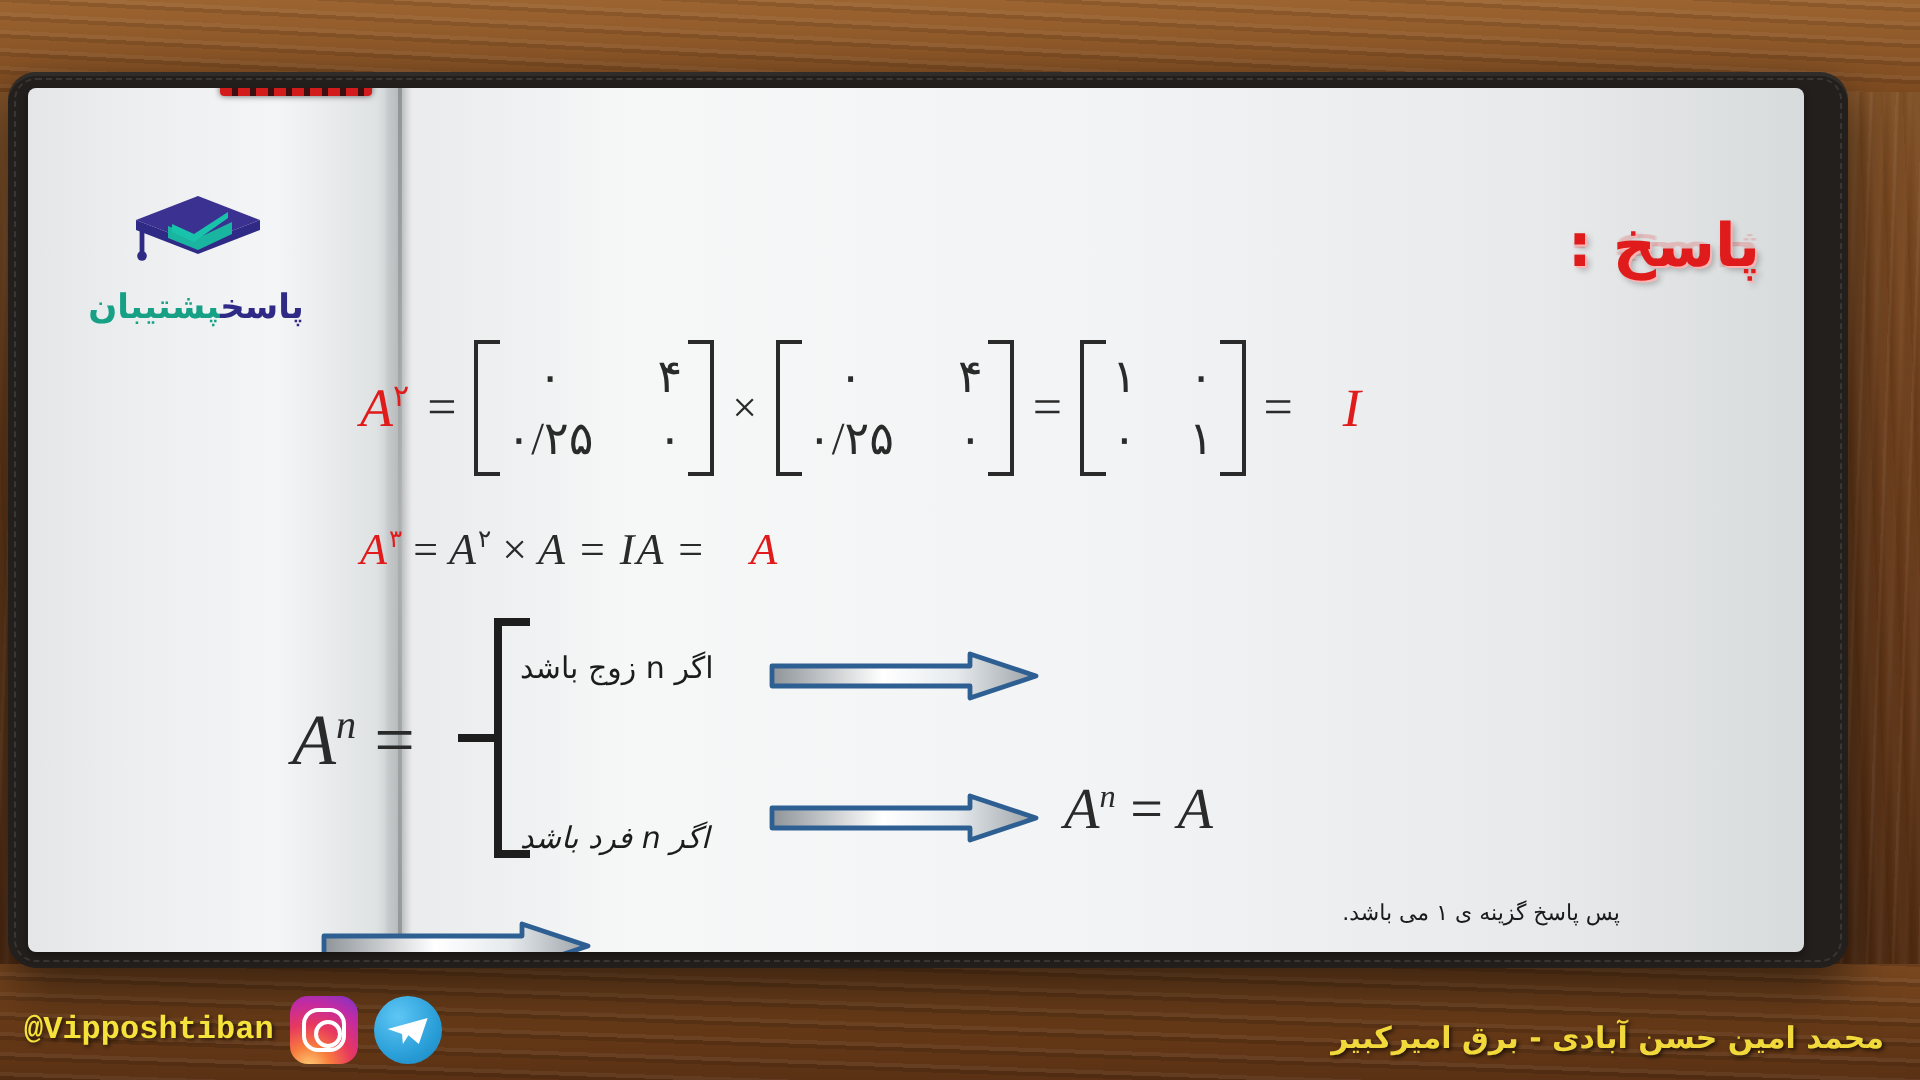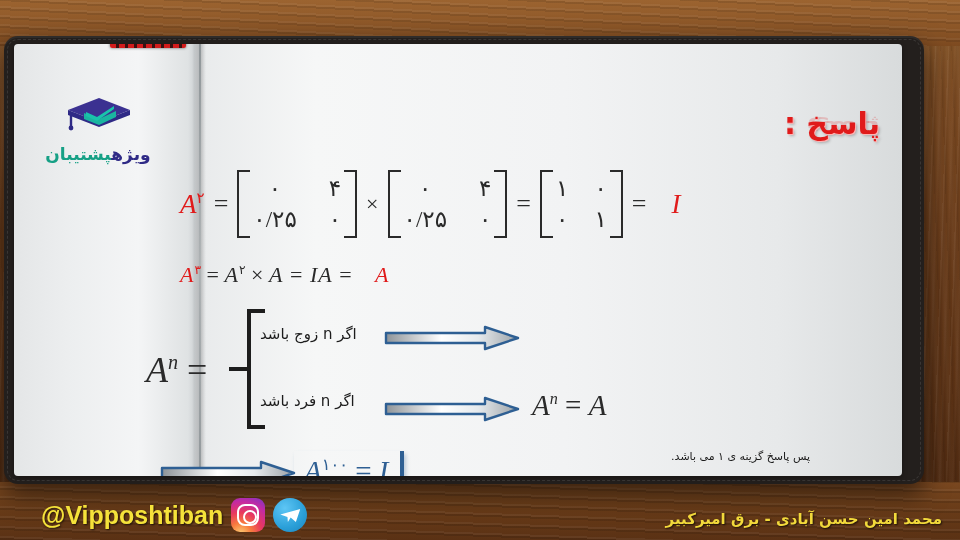--- a/index.html
+++ b/index.html
@@ -144,21 +144,21 @@
   }
   .brace .top-h{ position:absolute; left:11px; top:0; width:18px; height:4px; background:#1d1d1d;}
   .brace .bot-h{ position:absolute; left:11px; bottom:0; width:18px; height:4px; background:#1d1d1d;}
   .brace .mid-h{ position:absolute; left:-7px; top:58px; width:20px; height:4px; background:#1d1d1d;}
 
   .cond{
     position:absolute; direction:rtl; font-size:15px; color:#1c1c1c;
     font-family:"DejaVu Sans", sans-serif; white-space:nowrap;
   }
   .cond-even{ left:246px; top:281px; }
-  .cond-odd{ left:246px; top:348px; }
+  .cond-odd{ left:246px; top:366px;font-style:italic; }
 
   
   .arrow{ position:absolute; height:26px; }
   .arrow svg{ display:block; }
   .arrow-even{ left:370px; top:281px; width:136px; }
   .arrow-odd{ left:370px; top:352px; width:136px; }
   .arrow-final{ left:146px; top:416px; width:136px; }
 
   .res{ position:absolute; direction:ltr; font-size:29px; }
   .res-even{ left:518px; top:274px; }
@@ -198,22 +198,22 @@
     position:relative;
   }
   .ic-ig:after{
     content:""; position:absolute; inset:6px; border:2.6px solid #fff; border-radius:8px;
   }
   .ic-ig:before{
     content:""; position:absolute; left:12px; top:12px; width:10px; height:10px;
     border:2.6px solid #fff; border-radius:50%; z-index:2;
   }
   .handle{
-    font-family:Liberation Sans, sans-serif; font-weight:700; font-size:25px;
-    color:#f5e23a; text-shadow:1px 1px 2px rgba(0,0,0,.65); direction:ltr;margin-left:29px;
+    font-family:Liberation Mono, monospace; font-weight:700; font-size:16px;
+    color:#f5e23a; text-shadow:1px 1px 2px rgba(0,0,0,.65); direction:ltr;
   }
   .credit{
     position:absolute; right:18px; bottom:12px; direction:rtl;
     font-family:"DejaVu Sans", sans-serif; font-weight:700; font-size:15px;
     color:#f2d93b; text-shadow:1px 1px 2px rgba(0,0,0,.7);
   }
 </style>
 </head>
 <body>
 
@@ -233,21 +233,21 @@
       <div class="logo">
         <svg width="70" height="50" viewBox="0 0 70 50" style="position:absolute;left:24px;top:0;">
           <path d="M35 2 L66 14 L35 26 L4 14 Z" fill="#3b3191"></path>
           <path d="M35 26 L66 14 L66 19 L35 31 L4 19 L4 14 Z" fill="#2f2a86"></path>
           <path d="M20 17 L35 23 L52 15 L52 21 L35 29 L20 23 Z" fill="#1ab5a0"></path>
           <path d="M22 20 L33 25 L50 13 L50 10 L33 21 L22 16 Z" fill="#19c3ab"></path>
           <path d="M7 17 L7 31" stroke="#2f2a86" stroke-width="2.4" fill="none"></path>
           <circle cx="7" cy="32" r="2.4" fill="#2f2a86"></circle>
         </svg>
         <div class="logo-word">
-          <span>ویژه</span><span class="grn">پشتیبان</span>
+          <span>پاسخ</span><span class="grn">پشتیبان</span>
         </div>
       </div>
 
       <div class="title-reflect">پاسخ :</div>
       <div class="title">پاسخ :</div>
 
       <div class="eq1 math">
         <span class="red it"><span>A</span><sup class="ex">۲</sup></span>
         <span class="eqs">=</span>
 
@@ -339,25 +339,20 @@
         <span>=</span>
         <span class="it">A</span>
       </div>
 
       <div class="arrow arrow-final">
         <svg width="136" height="26" viewBox="0 0 136 26">
           <path d="M2 8 H101 V2 L134 13 L101 24 V18 H2 Z" fill="url(#ag1)" stroke="#2e5f93" stroke-width="2.4" stroke-linejoin="round"></path>
         </svg>
       </div>
 
-      <div class="final-box math blue">
-        <span class="it"><span>A</span><sup class="ex">۱۰۰</sup></span>
-        <span>=</span>
-        <span class="it">I</span>
-      </div>
 
       <div class="conclusion">پس پاسخ گزینه ی ۱ می باشد.</div>
 
     </div>
   </div>
 
   <div class="social">
     <span class="ic ic-tg"></span>
     <span class="ic ic-ig"></span>
     <span class="handle">@Vipposhtiban</span>

